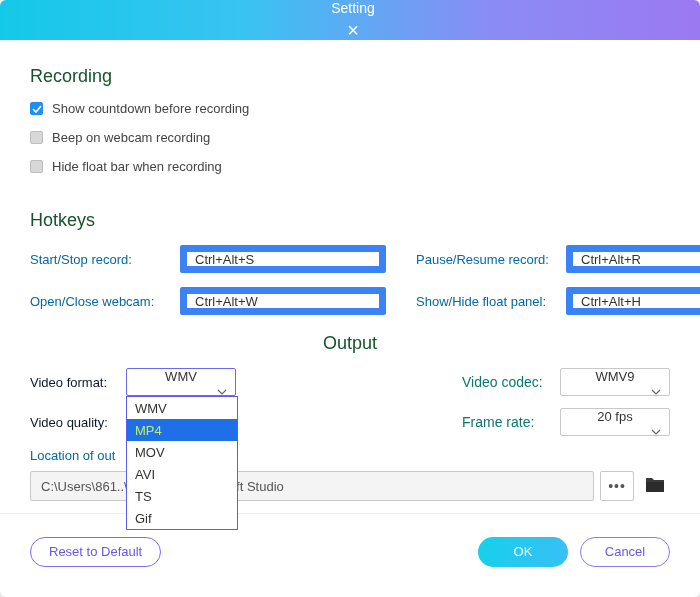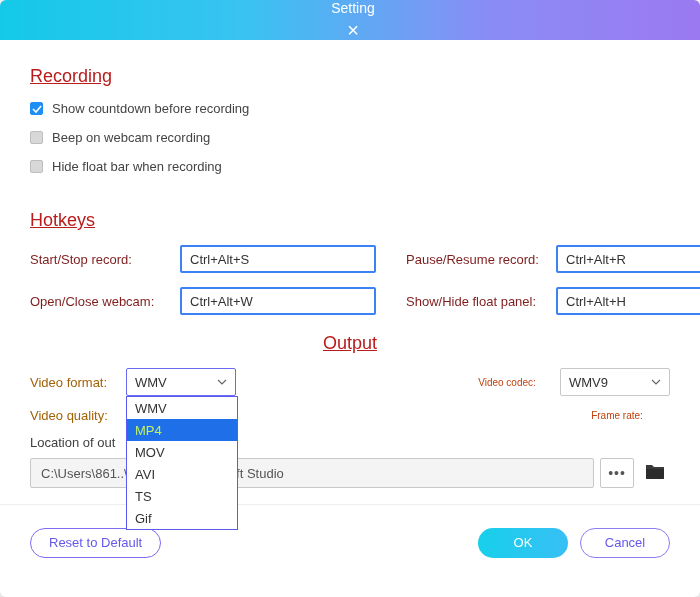--- a/index.html
+++ b/index.html
@@ -8,72 +8,72 @@
     width: 700px; height: 597px; background: #fff; border-radius: 6px; overflow: hidden;
     box-shadow: 0 2px 8px rgba(0,0,0,0.15); position: relative;
   }
   .titlebar {
     height: 40px; background: linear-gradient(90deg, #14c9e8 0%, #39c3f2 35%, #8a8cf5 70%, #9b79f1 100%);
     display: flex; align-items: center; padding: 0 16px 0 22px; color: #fff; flex-direction: column;
   }
   .titlebar-title { font-size: 14px; flex: 1; }
   .close-x { width: 20px; text-align: center; font-size: 20px; cursor: pointer; line-height: 1; font-weight: 200; }
   .content { padding: 20px 30px 0 30px; }
-  .section-header { font-size: 18px; color: #b91c1c; margin-bottom: 14px; margin-top: 8px; text-decoration: underline; }
+  .section-header { font-size: 18px; color: #14532d; margin-bottom: 14px; margin-top: 8px; }
   .section-header.first { margin-top: 6px; }
   .checkbox-row { display: flex; align-items: center; margin-bottom: 14px; font-size: 13px; color: #444; }
   .chk {
     width: 13px; height: 13px; border: 1px solid #aaa; margin-right: 9px; display: inline-flex;
     align-items: center; justify-content: center; border-radius: 2px; background:#fff;
   }
   .chk.checked { background: #1f8ef5; border-color: #1f8ef5; }
   .chk.checked svg { width: 10px; height: 10px; }
   .chk.unchecked { background: #d8d8d8; border-color:#bdbdbd; }
   .hotkey-grid { display: grid; grid-template-columns: 1fr 1fr; column-gap: 30px; row-gap: 14px; margin-bottom: 10px; }
   .hotkey-cell { display: flex; align-items: center; }
-  .hk-label { width: 150px; font-size: 13px; color: #7f1d1d; }
+  .hk-label { width: 150px; font-size: 13px; color: #0369a1; }
   .hk-input {
-    flex: 1; height: 28px; border: 2px solid #3b82f6; border-radius: 2px; padding: 0 8px;
+    flex: 1; height: 28px; border: 7px solid #3b82f6; border-radius: 2px; padding: 0 8px;
     font-size: 13px; color: #333; background:#fff; outline:none;
   }
   .output-row { display: flex; align-items: center; margin-bottom: 12px; }
   .out-left { display: flex; align-items: center; width: 300px; }
   .out-right { display: flex; align-items: center; margin-left: auto; width: 300px; justify-content: flex-end; }
-  .out-label-l { width: 96px; font-size: 13px; color: #a16207; }
-  .out-label-r { font-size: 10px; color: #c2410c; margin-right: 8px; width: 90px; text-align: center; }
+  .out-label-l { width: 96px; font-size: 13px; color: #0f172a; }
+  .out-label-r { font-size: 14px; color: #0f766e; margin-right: 8px; width: 90px; text-align: left; }
   .combo {
     width: 110px; height: 28px; border: 1px solid #c8c8c8; border-radius: 2px; background:#fff;
-    display: flex; align-items: center; padding: 0 8px; position: relative; cursor: pointer;
+    display: flex; align-items: center; padding: 0 8px; position: relative; cursor: pointer; flex-direction: column;
   }
   .combo.video-format { border-color: #6a6af0; }
   .combo-text { font-size: 13px; color: #333; flex:1; }
   .combo-caret { margin-left: auto; }
   .combo-caret svg { width:10px; height:6px; display:block; }
   .dropdown {
     position: absolute; top: 27px; left: -1px; width: 112px; border: 1px solid #5b5bf0;
     background: #fff; z-index: 10;
   }
   .dropdown-item { height: 22px; padding: 0 8px; font-size: 13px; color: #333; display:flex; align-items:center; cursor:pointer; }
   .dropdown-item.highlight { background: #1e6fe8; color: #bef264; }
   .location-row { margin-top: 6px; }
-  .loc-label { font-size: 13px; color: #404040; display:block; margin-bottom: 8px; }
+  .loc-label { font-size: 13px; color: #0369a1; display:block; margin-bottom: 8px; }
   .loc-input-wrap { display:flex; align-items:center; gap:6px; }
   .loc-input {
     flex:1; height: 30px; border:1px solid #c8c8c8; border-radius:2px; background:#f4f4f4;
     padding:0 10px; font-size:13px; color:#555;
   }
   .loc-btn {
     height:30px; width:34px; border:1px solid #c8c8c8; border-radius:2px; background:#fff;
     display:flex; align-items:center; justify-content:center; cursor:pointer;
   }
   .loc-fold-btn {
     height:30px; width:30px; display:flex; align-items:center; justify-content:center; cursor:pointer;
   }
   .footer {
-    position:absolute; left:0; right:0; bottom:17px; height:76px; border-top:1px solid #eee;
+    position:absolute; left:0; right:0; bottom:8px; height:76px; border-top:1px solid #eee;
     display:flex; align-items:center; padding: 0 30px;
   }
   .btn {
     height: 30px; padding: 0 18px; border-radius: 15px; font-size: 13px; cursor:pointer;
     display:flex; align-items:center; justify-content:center; min-width: 90px;
   }
   .btn-reset { border:1.5px solid #7d6cf2; color:#6658ea; background:#fff; }
   .btn-ok { background: linear-gradient(90deg,#17d0ea,#38bff5); color:#fff; border:none; margin-left:auto; margin-right:12px; }
   .btn-cancel { border:1.5px solid #8a7cf2; color:#6658ea; background:#fff; }
 </style>
@@ -162,20 +162,28 @@
         </div>
       </div>
     </div>
 
     <div class="output-row">
       <div class="out-left">
         <span class="out-label-l">Video quality:</span>
       </div>
       <div class="out-right">
         <span class="out-label-r">Frame rate:</span>
+        <div class="combo">
+          <span class="combo-text">20 fps</span>
+          <span class="combo-caret">
+            <svg viewBox="0 0 10 6">
+                <path d="M1 1 L5 5 L9 1" stroke="#666" stroke-width="1.2" fill="none"></path>
+              </svg>
+          </span>
+        </div>
       </div>
     </div>
 
     <div class="location-row">
       <span class="loc-label">Location of out</span>
       <div class="loc-input-wrap">
         <input class="loc-input" readonly="" value="C:\Users\861..\Documents\...desoft Studio" style="">
         <div class="loc-btn">
           <span style="font-size:14px;color:#555;letter-spacing:1px;">•••</span>
         </div>

